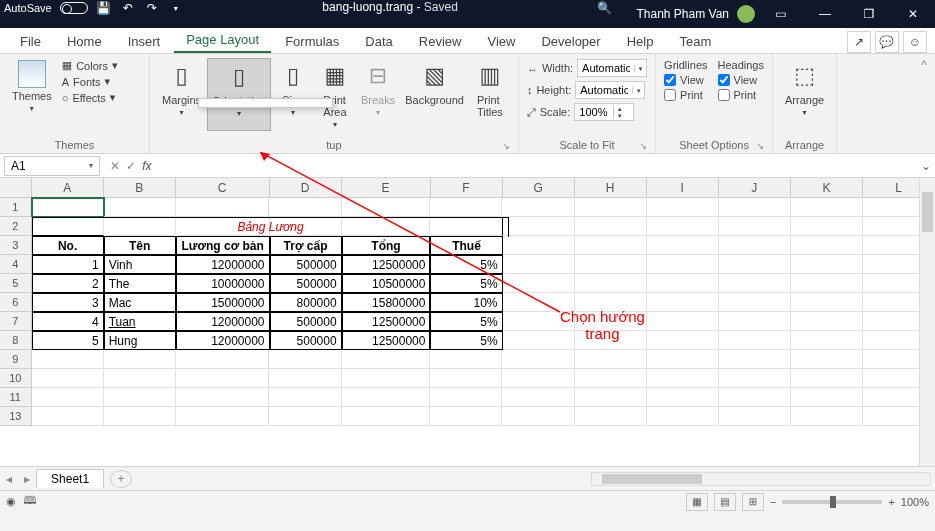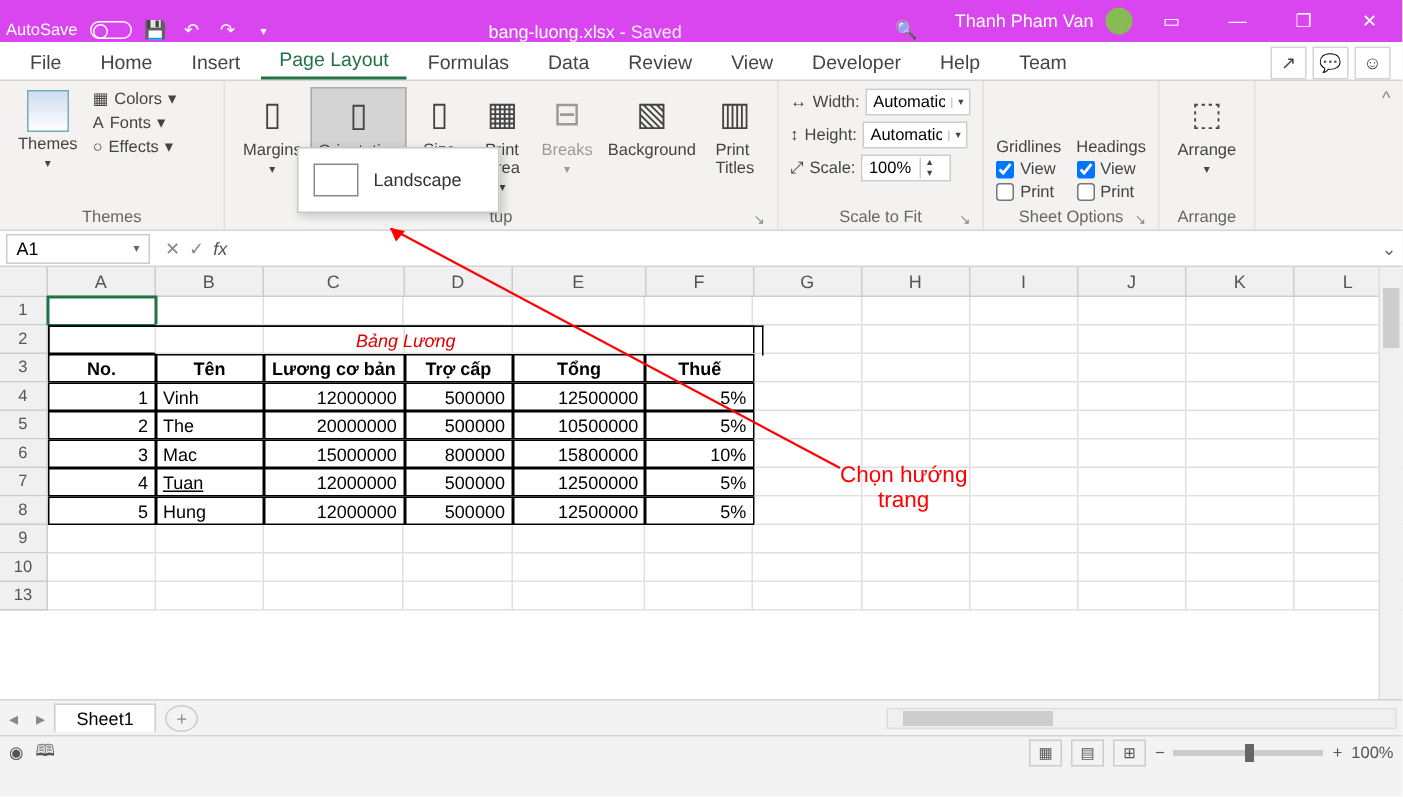--- a/index.html
+++ b/index.html
@@ -1,19 +1,19 @@
 <!DOCTYPE html>
 <html><head>
 <meta charset="utf-8">
 <style>
 * { box-sizing: border-box; margin: 0; padding: 0; font-family: "Segoe UI", Arial, sans-serif; }
 body { background: #f3f3f3; width: 935px; height: 531px; position: relative; overflow: hidden; font-size: 12px; }
 
 
-.titlebar { background: #d946ef; color: #fff; height: 28px; display: flex; align-items: flex-end; padding: 0 4px; }
+.titlebar { background: #0f172a; color: #fff; height: 28px; display: flex; align-items: flex-start; padding: 0 4px; }
 .titlebar .left-group, .titlebar .right-group { display: flex; align-items: center; gap: 8px; }
 .titlebar .center { flex: 1; text-align: center; font-size: 12px; }
 .titlebar .center .saved { opacity: .85; }
 .autosave { font-size: 11px; }
 .toggle { display:inline-block; width:28px; height:12px; border:1px solid #fff; border-radius:8px; vertical-align:middle; position:relative; }
 .toggle::after{content:""; position:absolute; left:1px; top:1px; width:8px; height:8px; border:1px solid #fff; border-radius:50%;}
 .qat-icon { width:16px; height:16px; display:inline-flex; align-items:center; justify-content:center; font-size:12px; }
 .win-btn { width:36px; height:28px; display:flex; align-items:center; justify-content:center; }
 .avatar { width:18px; height:18px; border-radius:50%; background:#8b5; display:inline-block; }
 
@@ -101,21 +101,21 @@
 <div class="titlebar">
   <div class="left-group">
     <span class="autosave">AutoSave</span>
     <span class="toggle"></span>
     <span class="qat-icon">💾</span>
     <span class="qat-icon">↶</span>
     <span class="qat-icon">↷</span>
     <span class="qat-icon" style="font-size:8px;">▾</span>
   </div>
   <div class="center">
-    <span>bang-luong.xlsx</span>
+    <span>bang-luong.trang</span>
     <span> - </span>
     <span class="saved">Saved</span>
   </div>
   <span class="qat-icon">🔍</span>
   <div class="right-group" style="margin-left:24px;">
     <span style="font-size:12px;">Thanh Pham Van</span>
     <span class="avatar"></span>
     <span class="win-btn">▭</span>
     <span class="win-btn">—</span>
     <span class="win-btn">❐</span>
@@ -225,21 +225,21 @@
         <div class="spin" style="width:60px;">
             <input readonly="" style="width: 38px;" value="100%">
             <span class="arrows">▴<br>▾</span>
           </div>
       </div>
     </div>
     <div class="group-label"><span>Scale to Fit</span><span class="launcher">↘</span></div>
   </div>
 
   <div class="group">
-    <div style="display:flex; gap:10px;margin-top:33px;">
+    <div style="display:flex; gap:10px;">
       <div style="display:flex; flex-direction:column; gap:1px;">
         <div class="mini">Gridlines</div>
         <label class="mini">
             <input type="checkbox" checked="" style="">
             <span>View</span>
           </label>
         <label class="mini">
             <input type="checkbox" style="">
             <span>Print</span>
           </label>
@@ -265,24 +265,20 @@
         <span>Arrange</span>
         <span class="chev">▾</span>
       </div>
     <div class="group-label">Arrange</div>
   </div>
 
   <div style="margin-left:auto; padding:4px 8px; color:#888;">^</div>
 </div>
 
 <div class="dropdown">
-  <div class="item">
-      <span class="page-ic land"></span>
-      <span>Landscape</span>
-    </div>
 </div>
 
 <div class="fbar">
   <div class="namebox">
       <span>A1</span>
       <span class="dd">▾</span>
     </div>
   <div class="btns">
     <span>✕</span>
     <span>✓</span>
@@ -366,21 +362,21 @@
         <div class="cell"></div>
         <div class="cell"></div>
         <div class="cell"></div>
         <div class="cell"></div>
         <div class="cell"></div>
       </div>
       <div class="row">
         <div class="rh">5</div>
         <div class="cell num" style="border: 1px solid rgb(0, 0, 0);">2</div>
         <div class="cell" style="border: 1px solid rgb(0, 0, 0);">The</div>
-        <div class="cell num" style="width: 95px; border: 1px solid rgb(0, 0, 0);">20000000</div>
+        <div class="cell num" style="width: 95px; border: 1px solid rgb(0, 0, 0);">10000000</div>
         <div class="cell num" style="border: 1px solid rgb(0, 0, 0);">500000</div>
         <div class="cell num" style="width: 90px; border: 1px solid rgb(0, 0, 0);">10500000</div>
         <div class="cell num" style="border: 1px solid rgb(0, 0, 0);">5%</div>
         <div class="cell"></div>
         <div class="cell"></div>
         <div class="cell"></div>
         <div class="cell"></div>
         <div class="cell"></div>
         <div class="cell"></div>
       </div>
@@ -439,20 +435,35 @@
         <div class="cell"></div>
         <div class="cell"></div>
         <div class="cell"></div>
         <div class="cell"></div>
         <div class="cell"></div>
         <div class="cell"></div>
         <div class="cell"></div>
       </div>
       <div class="row">
         <div class="rh">10</div>
+        <div class="cell"></div>
+        <div class="cell"></div>
+        <div class="cell" style="width: 95px;"></div>
+        <div class="cell"></div>
+        <div class="cell" style="width: 90px;"></div>
+        <div class="cell"></div>
+        <div class="cell"></div>
+        <div class="cell"></div>
+        <div class="cell"></div>
+        <div class="cell"></div>
+        <div class="cell"></div>
+        <div class="cell"></div>
+      </div>
+      <div class="row">
+        <div class="rh">11</div>
         <div class="cell"></div>
         <div class="cell"></div>
         <div class="cell" style="width: 95px;"></div>
         <div class="cell"></div>
         <div class="cell" style="width: 90px;"></div>
         <div class="cell"></div>
         <div class="cell"></div>
         <div class="cell"></div>
         <div class="cell"></div>
         <div class="cell"></div>

